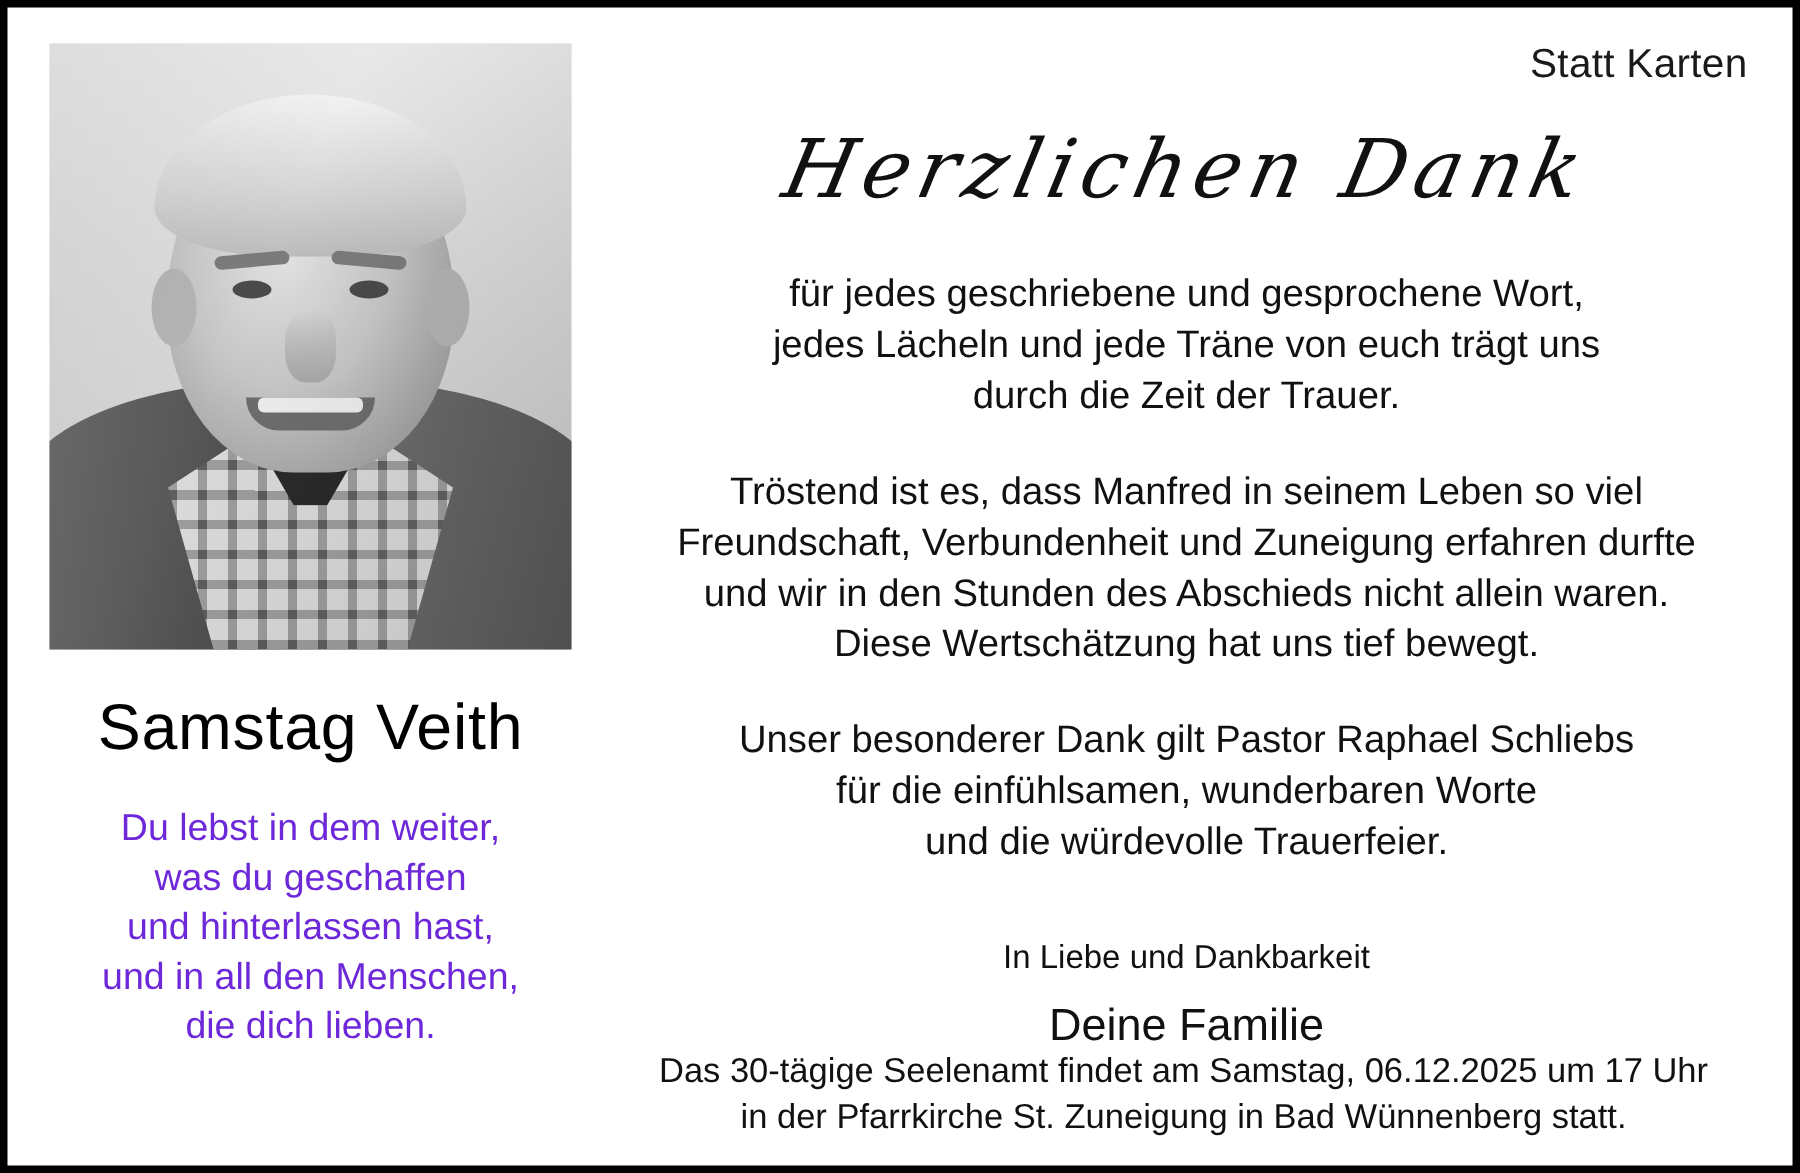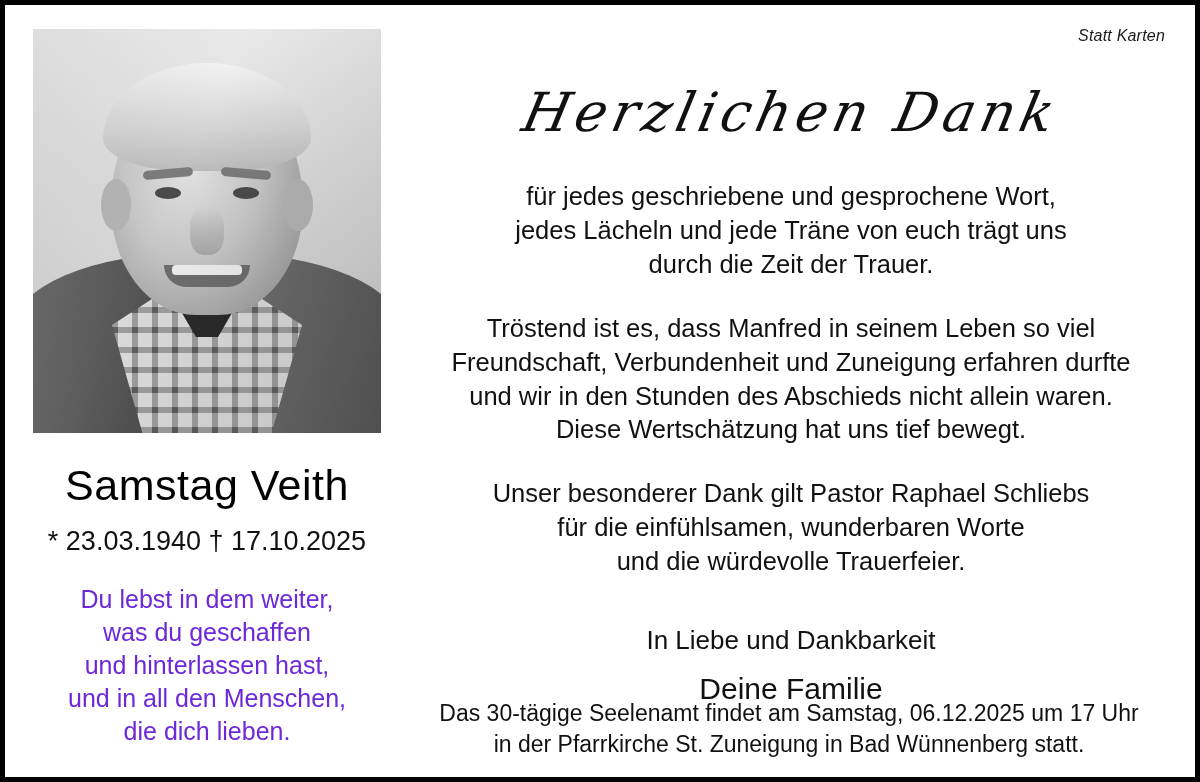--- a/index.html
+++ b/index.html
@@ -28,24 +28,23 @@
     height: 100%;
     box-sizing: border-box;
     padding: 14px 22px 10px 22px;
   }
 
   
   .statt-karten {
     position: absolute;
     top: 22px;
     right: 30px;
-    font-size: 16px;
+    font-size: 27px;
     color: #1a1a1a;
     letter-spacing: .2px;
-    font-style: italic;
   }
 
   
   .left-col {
     position: absolute;
     left: 22px;
     top: 24px;
     width: 360px;
     text-align: center;
   }
@@ -231,21 +230,21 @@
     margin: 18px 0 8px 0;
   }
   .para {
     font-size: 25.5px;
     line-height: 1.33;
     color: #111;
     margin-top: 30px;
   }
   .para.p1 { margin-top: 36px; }
   .closing {
-    font-size: 26px;
+    font-size: 22px;
     margin-top: 46px;
   }
   .family {
     font-size: 30px;
     margin-top: 16px;
   }
   .footer {
     position: absolute;
     left: 400px;
     right: 22px;
@@ -279,21 +278,20 @@
         <div class="brow-r"></div>
         <div class="eye-l"></div>
         <div class="eye-r"></div>
         <div class="nose"></div>
         <div class="mouth"></div>
         <div class="teeth"></div>
         <div class="shade"></div>
       </div>
 
       <div class="name">Samstag Veith</div>
-      <div class="dates">* 23.03.1940  † 17.10.2025</div>
 
       <div class="verse">
         <div>Du lebst in dem weiter,</div>
         <div>was du geschaffen</div>
         <div>und hinterlassen hast,</div>
         <div>und in all den Menschen,</div>
         <div>die dich lieben.</div>
       </div>
     </div>
 

